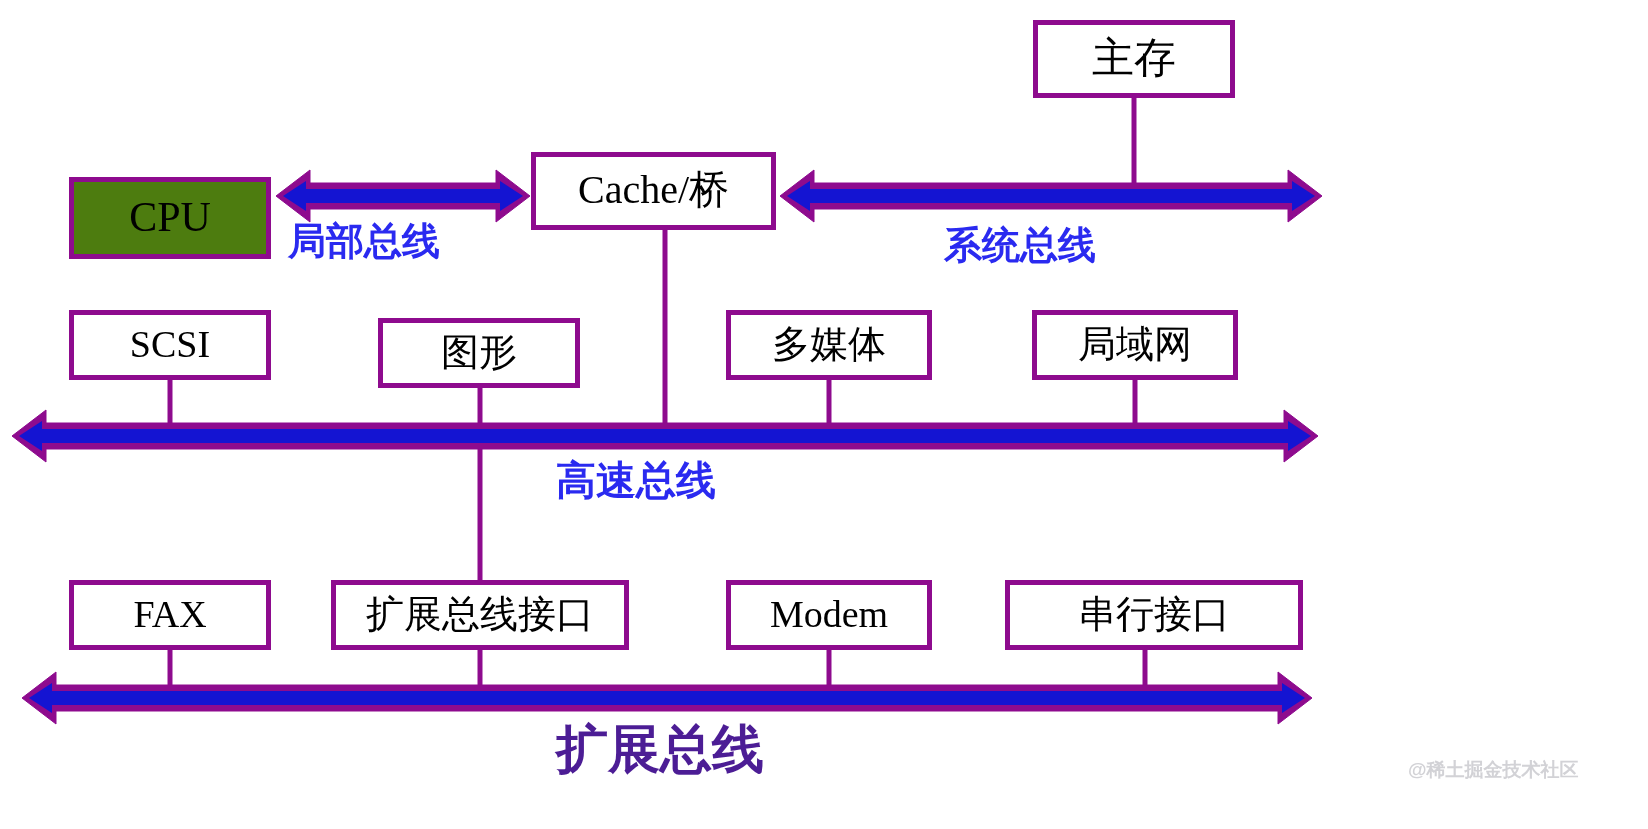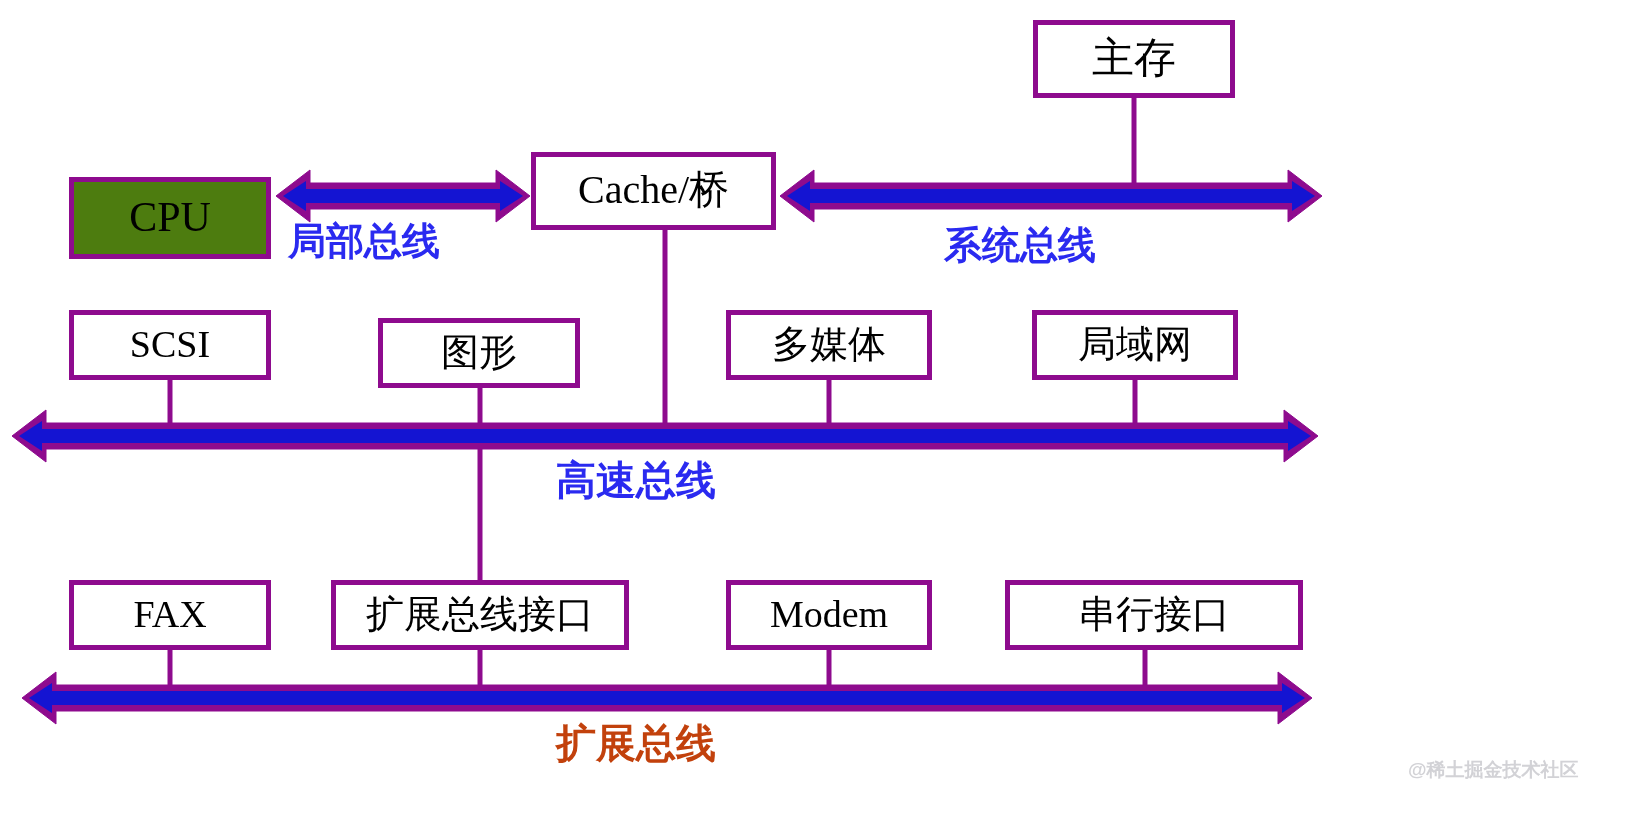--- a/index.html
+++ b/index.html
@@ -157,17 +157,17 @@
         <span class="node-label">Modem</span>
       </div>
       <div class="node-box" style="left: 1005px; top: 580px; width: 298px; height: 70px; border: 5px solid rgb(142, 11, 142); background: rgb(255, 255, 255); color: rgb(0, 0, 0); font-size: 38px; justify-content: center;">
         <span class="node-label">串行接口</span>
       </div>
     </div>
   <div id="labels-layer">
       <div class="bus-label" style="left: 288px; top: 222px; font-size: 38px; color: rgb(42, 42, 240);">局部总线</div>
       <div class="bus-label" style="left: 944px; top: 226px; font-size: 38px; color: rgb(42, 42, 240);">系统总线</div>
       <div class="bus-label" style="left: 556px; top: 460px; font-size: 40px; color: rgb(42, 42, 240);">高速总线</div>
-      <div class="bus-label" style="left: 556px; top: 723px; font-size: 40px; color: #c2410c;">扩展总线</div>
+      <div class="bus-label" style="left: 556px; top: 723px; font-size: 52px; color: #4c1d95;">扩展总线</div>
     </div>
 
   <div class="watermark" style="left: 1408px; top: 760px; font-size: 19px; color: rgb(210, 210, 214);">@稀土掘金技术社区</div>
 </div>
 
 </body></html>

